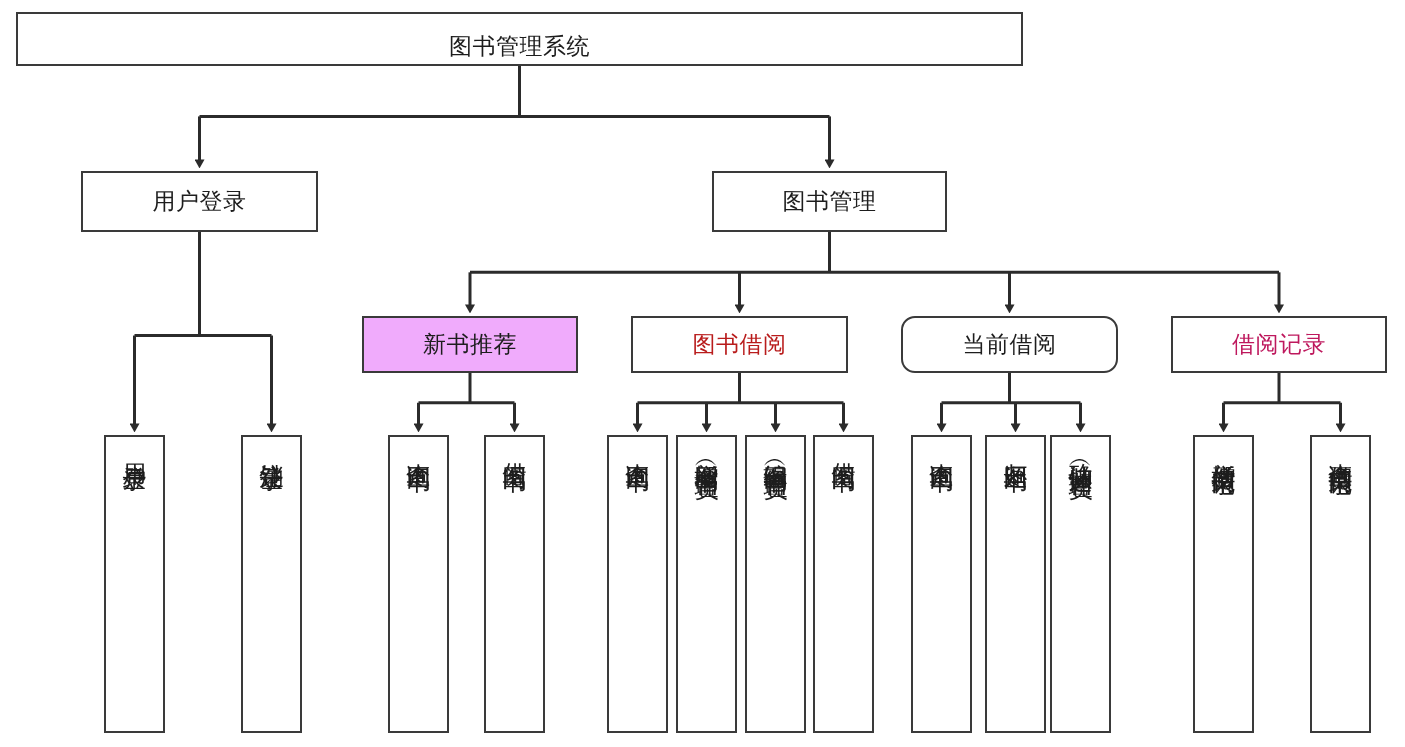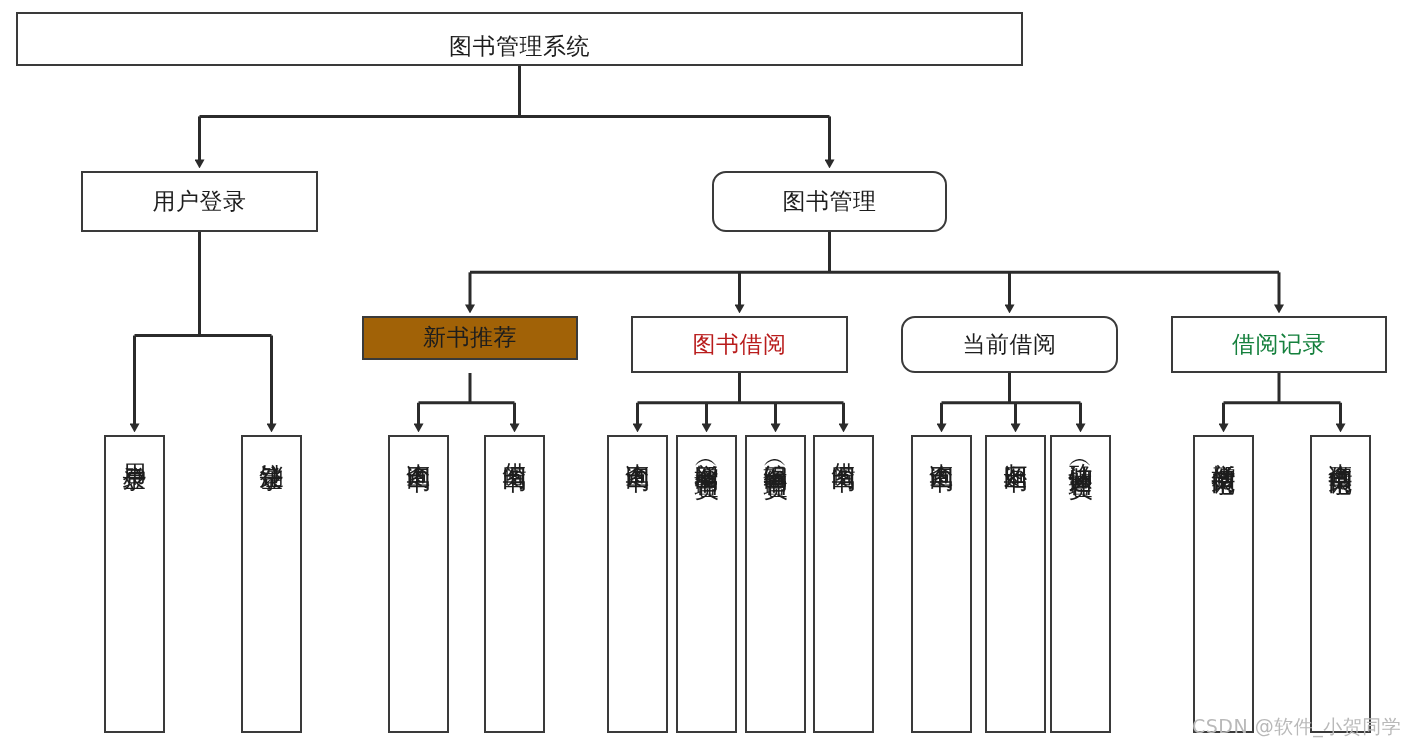--- a/index.html
+++ b/index.html
@@ -112,34 +112,34 @@
       </g>
   </svg>
 
   <div id="nodes-layer">
       <div class="node horiz root" style="left: 16px; top: 12px; width: 1007px; height: 54px; border-color: rgb(58, 58, 58); background: rgb(255, 255, 255);">
         <span class="lbl" style="color: rgb(29, 29, 29); margin-top: 16px;">图书管理系统</span>
       </div>
       <div class="node horiz" style="left: 81px; top: 171px; width: 237px; height: 61px; border-color: rgb(58, 58, 58); background: rgb(255, 255, 255);">
         <span class="lbl" style="color: rgb(29, 29, 29);">用户登录</span>
       </div>
-      <div class="node horiz" style="left: 712px; top: 171px; width: 235px; height: 61px; border-color: rgb(58, 58, 58); background: rgb(255, 255, 255); border-radius: 14px;">
+      <div class="node horiz" style="left: 712px; top: 171px; width: 235px; height: 61px; border-color: rgb(58, 58, 58); background: rgb(255, 255, 255);">
         <span class="lbl" style="color: rgb(29, 29, 29);">图书管理</span>
       </div>
-      <div class="node horiz" style="left: 362px; top: 316px; width: 216px; height: 44px; border-color: rgb(58, 58, 58); background: #a16207;">
+      <div class="node horiz" style="left: 362px; top: 316px; width: 216px; height: 57px; border-color: rgb(58, 58, 58); background: #f0abfc;">
         <span class="lbl" style="color: rgb(29, 29, 29);">新书推荐</span>
       </div>
       <div class="node horiz" style="left: 631px; top: 316px; width: 217px; height: 57px; border-color: rgb(58, 58, 58); background: rgb(255, 255, 255);">
         <span class="lbl" style="color: #b91c1c;">图书借阅</span>
       </div>
       <div class="node horiz" style="left: 901px; top: 316px; width: 217px; height: 57px; border-color: rgb(58, 58, 58); background: rgb(255, 255, 255); border-radius: 14px;">
         <span class="lbl" style="color: rgb(29, 29, 29);">当前借阅</span>
       </div>
       <div class="node horiz" style="left: 1171px; top: 316px; width: 216px; height: 57px; border-color: rgb(58, 58, 58); background: rgb(255, 255, 255);">
-        <span class="lbl" style="color: #15803d;">借阅记录</span>
+        <span class="lbl" style="color: #be185d;">借阅记录</span>
       </div>
       <div class="node vert" style="left: 104px; top: 435px; width: 61px; height: 298px; border-color: rgb(58, 58, 58); background: rgb(255, 255, 255);">
         <span class="lbl" style="color: rgb(29, 29, 29);">用户登录</span>
       </div>
       <div class="node vert" style="left: 241px; top: 435px; width: 61px; height: 298px; border-color: rgb(58, 58, 58); background: rgb(255, 255, 255);">
         <span class="lbl" style="color: rgb(29, 29, 29);">注销登录</span>
       </div>
       <div class="node vert" style="left: 388px; top: 435px; width: 61px; height: 298px; border-color: rgb(58, 58, 58); background: rgb(255, 255, 255);">
         <span class="lbl" style="color: rgb(29, 29, 29);">查询图书</span>
       </div>
@@ -168,15 +168,14 @@
         <span class="lbl" style="color: rgb(29, 29, 29);">确认归还（管理员）</span>
       </div>
       <div class="node vert" style="left: 1193px; top: 435px; width: 61px; height: 298px; border-color: rgb(58, 58, 58); background: rgb(255, 255, 255);">
         <span class="lbl" style="color: rgb(29, 29, 29);">新增借阅记录</span>
       </div>
       <div class="node vert" style="left: 1310px; top: 435px; width: 61px; height: 298px; border-color: rgb(58, 58, 58); background: rgb(255, 255, 255);">
         <span class="lbl" style="color: rgb(29, 29, 29);">查询借阅记录</span>
       </div>
     </div>
 
-  <div class="watermark" style="left: 1192px; top: 714px; color: rgb(185, 185, 185);">CSDN @软件_小贺同学</div>
 
 </div>
 
 </body></html>

